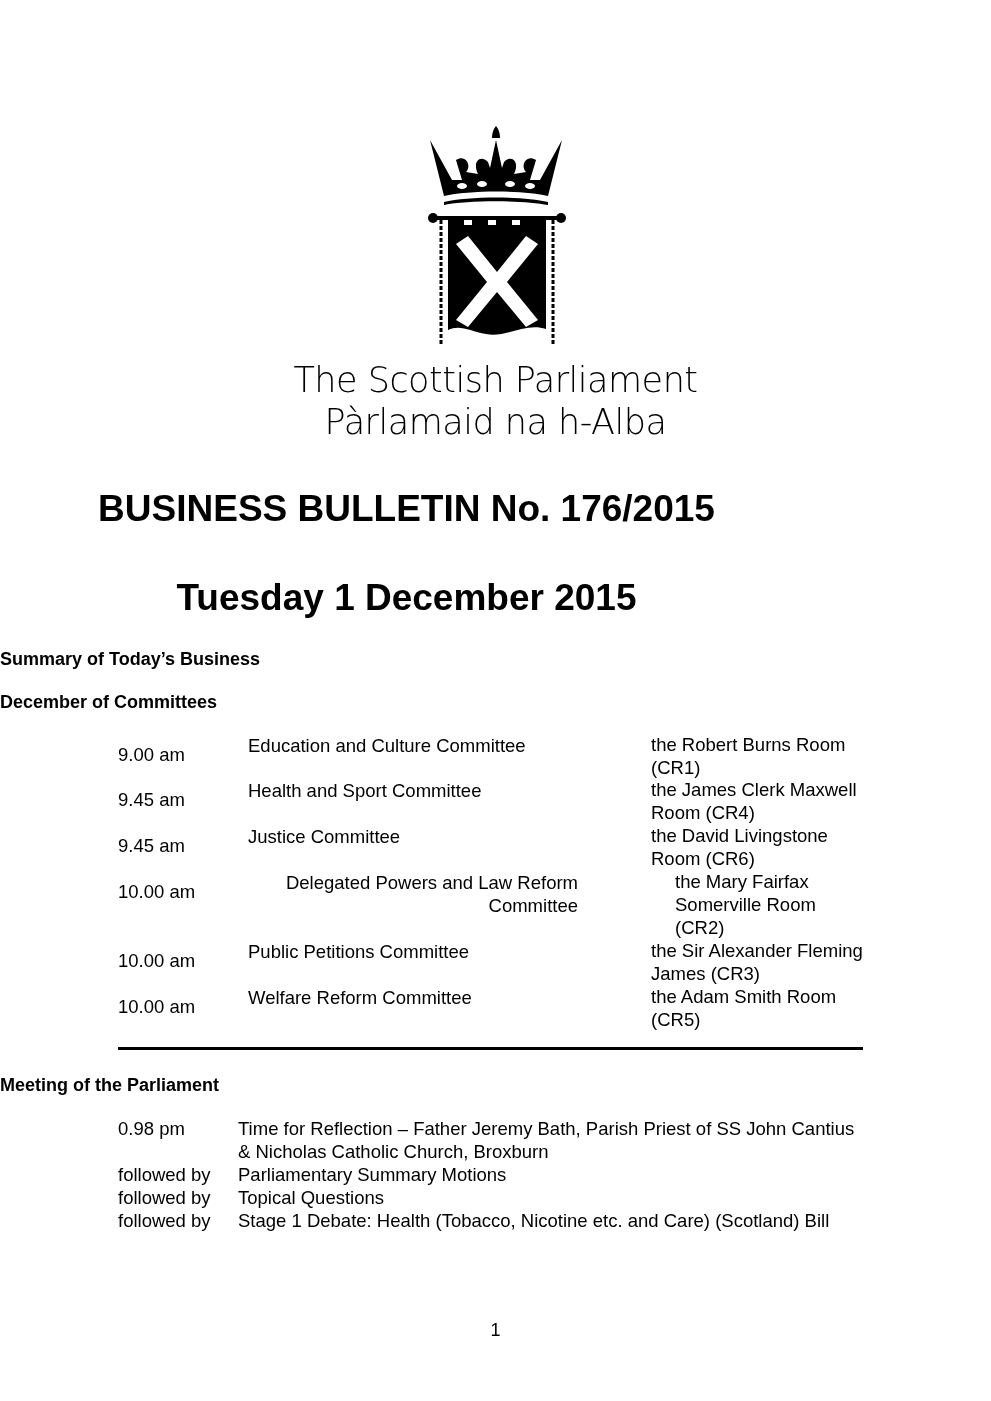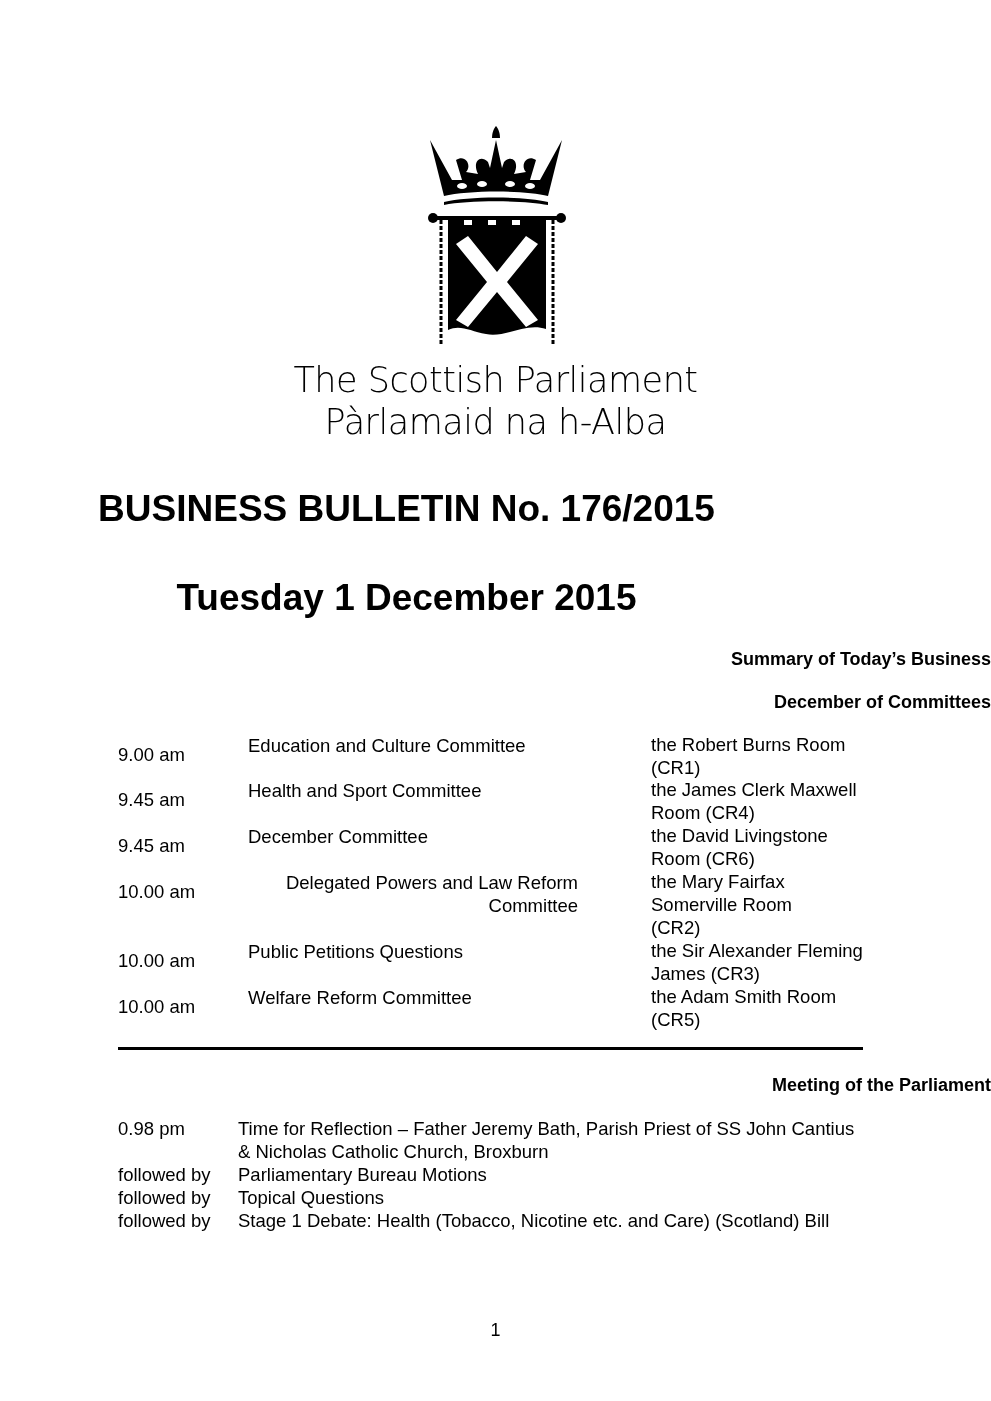--- a/index.html
+++ b/index.html
@@ -17,21 +17,21 @@
     }
     .parl-name.en { top: 360px; }
     .parl-name.gd { top: 402px; }
     .title {
       position: absolute; left: 0; width: 813px; text-align: center;
       font-weight: bold; font-size: 37px; line-height: 44px;
     }
     .title.bulletin { top: 487px; }
     .title.date { top: 576px; }
     .heading {
-      position: absolute; left: 0; width: 991px; text-align: right;
+      position: absolute; left: 0; width: 991px; text-align: left;
       font-weight: bold; font-size: 18px; line-height: 22px;
     }
     .text { font-size: 18.5px; line-height: 23px; }
     .row { position: absolute; left: 118px; width: 760px; }
     .col-time { position: absolute; left: 0; top: 10px; }
     .col-name { position: absolute; left: 130px; top: 1px; width: 380px; }
     .col-room { position: absolute; left: 533px; top: 0; width: 220px; }
     .divider {
       position: absolute; left: 118px; top: 1047px; width: 745px; height: 3px;
       background: #000000;
@@ -86,50 +86,50 @@
   <span class="col-name">Education and Culture Committee</span>
   <span class="col-room">the Robert Burns Room (CR1)</span>
 </div>
 <div class="row text" style="top:778px;">
   <span class="col-time">9.45 am</span>
   <span class="col-name">Health and Sport Committee</span>
   <span class="col-room">the James Clerk Maxwell Room (CR4)</span>
 </div>
 <div class="row text" style="top:824px;">
   <span class="col-time">9.45 am</span>
-  <span class="col-name">December Committee</span>
+  <span class="col-name">Justice Committee</span>
   <span class="col-room">the David Livingstone Room (CR6)</span>
 </div>
 <div class="row text" style="top:870px;">
   <span class="col-time">10.00 am</span>
   <span class="col-name" style="width:330px;text-align:right;">Delegated Powers and Law Reform Committee</span>
-  <span class="col-room" style="width:180px;">the Mary Fairfax Somerville Room (CR2)</span>
+  <span class="col-room" style="width:180px;margin-left:24px;">the Mary Fairfax Somerville Room (CR2)</span>
 </div>
 <div class="row text" style="top:939px;">
   <span class="col-time">10.00 am</span>
-  <span class="col-name">Public Petitions Questions</span>
+  <span class="col-name">Public Petitions Committee</span>
   <span class="col-room">the Sir Alexander Fleming James (CR3)</span>
 </div>
 <div class="row text" style="top:985px;">
   <span class="col-time">10.00 am</span>
   <span class="col-name">Welfare Reform Committee</span>
   <span class="col-room">the Adam Smith Room (CR5)</span>
 </div>
 
 <div class="divider"></div>
 
 <div class="heading" style="top:1074px;">Meeting of the Parliament</div>
 
 <div class="prow text" style="top:1117px;">
   <span class="p-label">0.98 pm</span>
   <span class="p-item">Time for Reflection – Father Jeremy Bath, Parish Priest of SS John Cantius &amp; Nicholas Catholic Church, Broxburn</span>
 </div>
 <div class="prow text" style="top:1163px;">
   <span class="p-label">followed by</span>
-  <span class="p-item">Parliamentary Bureau Motions</span>
+  <span class="p-item">Parliamentary Summary Motions</span>
 </div>
 <div class="prow text" style="top:1186px;">
   <span class="p-label">followed by</span>
   <span class="p-item">Topical Questions</span>
 </div>
 <div class="prow text" style="top:1209px;">
   <span class="p-label">followed by</span>
   <span class="p-item">Stage 1 Debate: Health (Tobacco, Nicotine etc. and Care) (Scotland) Bill</span>
 </div>
 

